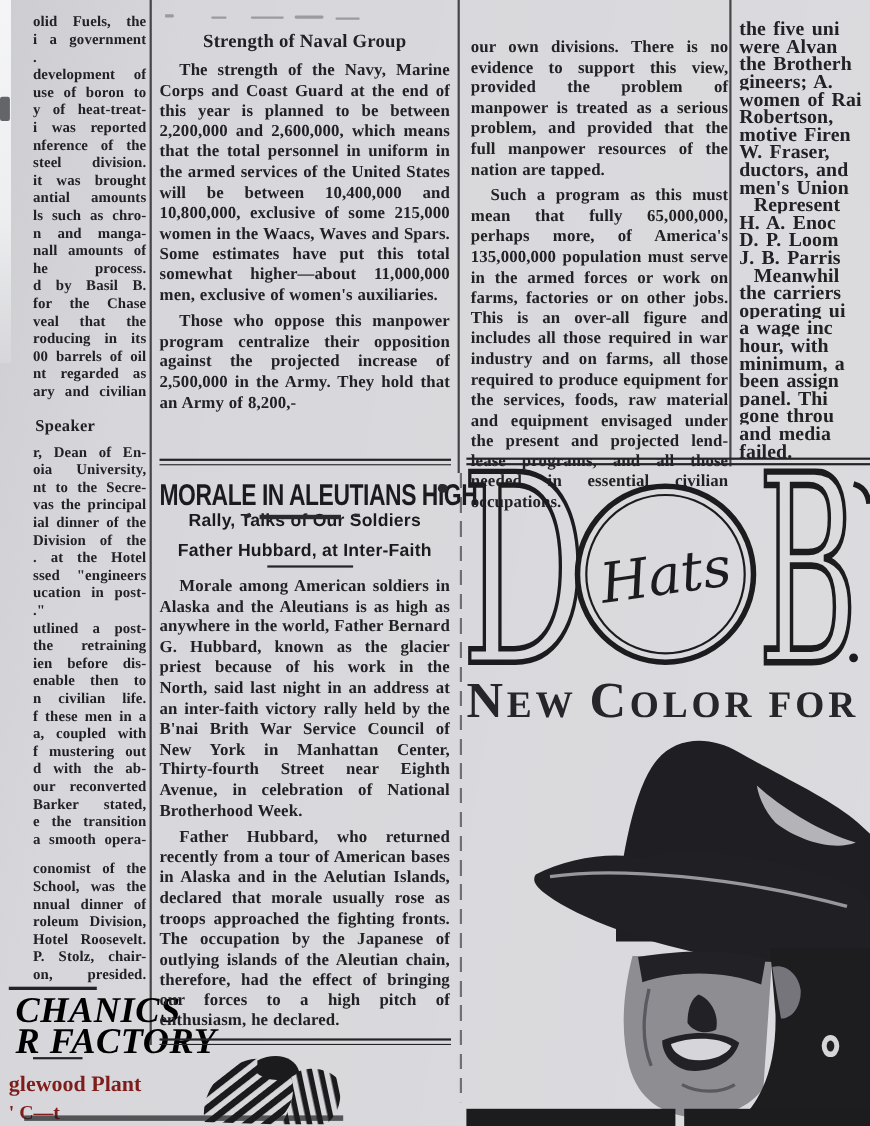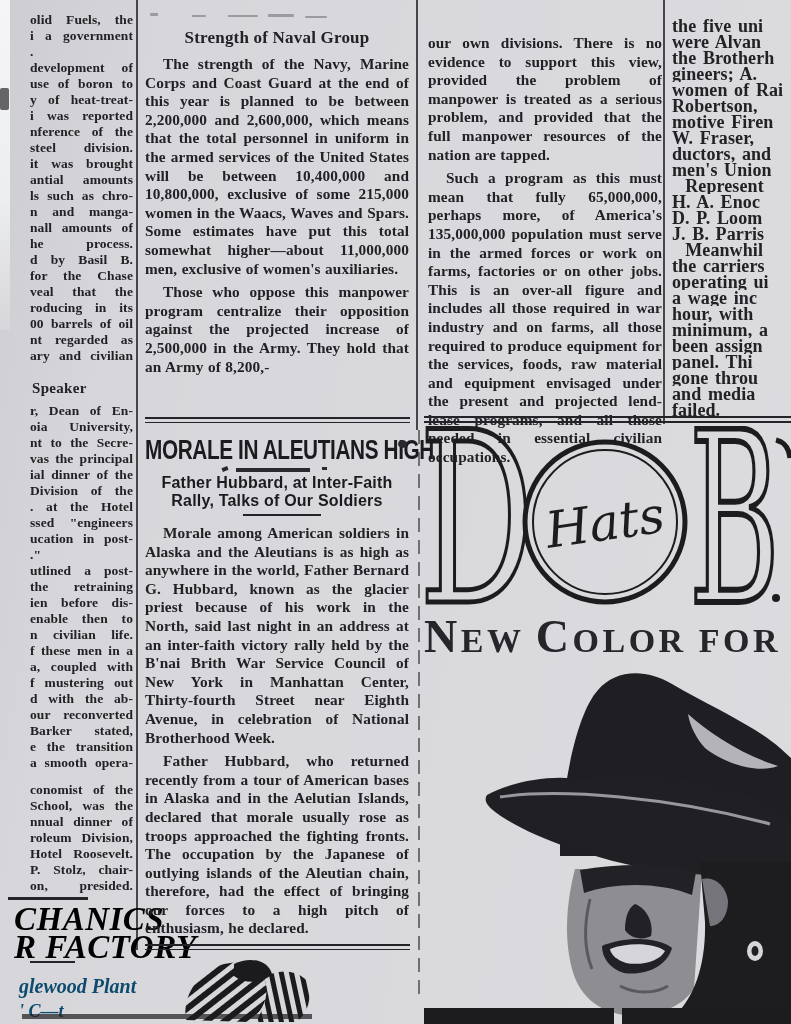--- a/index.html
+++ b/index.html
@@ -24,21 +24,21 @@
   .hrule{position:absolute;background:#242428;}
   .dblrule{position:absolute;border-top:2.5px solid #242428;border-bottom:1.5px solid #242428;height:3px;}
 
   
   .col1{position:absolute;left:30px;width:103px;}
   .tline{height:16px;line-height:16px;font-size:13.5px;font-weight:bold;
     overflow:hidden;white-space:nowrap;text-align:justify;text-align-last:justify;letter-spacing:.1px;}
   .speaker{position:absolute;left:32px;top:380px;font-size:15px;font-weight:bold;letter-spacing:.3px;}
   .big-head{position:absolute;left:14px;font-size:33px;font-weight:bold;font-style:italic;
     letter-spacing:.5px;white-space:nowrap;color:#000000;}
-  .sub-head{position:absolute;left:19px;font-size:20px;font-weight:bold;font-style:italic;white-space:nowrap;color:#0c4a6e;}
+  .sub-head{position:absolute;left:8px;font-size:20px;font-weight:bold;white-space:nowrap;color:#7f1d1d;}
 
   
   .col2{position:absolute;left:145px;width:264px;}
   .naval-heading{text-align:center;font-size:17px;font-weight:bold;margin:0 0 7px 0;letter-spacing:.2px;}
   .para{font-size:15.3px;line-height:18.6px;font-weight:bold;text-align:justify;
     text-indent:18px;margin:0 0 5px 0;letter-spacing:.1px;word-spacing:.5px;}
   .para.no-indent{text-indent:0;}
   .morale-headline{font-family:"Liberation Sans", sans-serif;font-weight:bold;font-size:26px;
     white-space:nowrap;transform:scale(.80,1.05);transform-origin:left top;letter-spacing:-.5px;color:#1b1b1f;}
   .morale-sub{font-family:"Liberation Sans", sans-serif;font-weight:bold;font-size:16px;
@@ -147,22 +147,22 @@
 
   <div class="col2" style="top:28px;">
     <div class="naval-heading">Strength of Naval Group</div>
     <div class="para">The strength of the Navy, Marine Corps and Coast Guard at the end of this year is planned to be between 2,200,000 and 2,600,000, which means that the total personnel in uniform in the armed services of the United States will be between 10,400,000 and 10,800,000, exclusive of some 215,000 women in the Waacs, Waves and Spars. Some estimates have put this total somewhat higher—about 11,000,000 men, exclusive of women's auxiliaries.</div>
     <div class="para">Those who oppose this manpower program centralize their opposition against the projected increase of 2,500,000 in the Army. They hold that an Army of 8,200,-</div>
   </div>
   <div class="dblrule" style="left:145px;top:417px;width:265px;"></div>
 
   <div class="col2" style="top:434px;">
     <div class="morale-headline">MORALE IN ALEUTIANS HIGH</div>
+    <div class="morale-sub" style="margin-top:0;">Rally, Talks of Our Soldiers</div>
     <div class="morale-sub">Father Hubbard, at Inter-Faith</div>
-    <div class="morale-sub" style="margin-top:0;">Rally, Talks of Our Soldiers</div>
   </div>
   <div class="dash-mark" style="left:222px;top:467px;width:6px;height:4px;transform:rotate(-20deg);"></div>
   <div class="dash-mark" style="left:236px;top:468px;width:74px;height:3.5px;"></div>
   <div class="dash-mark" style="left:322px;top:467px;width:5px;height:3px;"></div>
   <div class="dash-mark" style="left:398px;top:440px;width:9px;height:8px;border-radius:50%;"></div>
   <div class="hrule" style="left:243px;top:514px;width:78px;height:1.5px;"></div>
   <div class="col2" style="top:524px;">
     <div class="para">Morale among American soldiers in Alaska and the Aleutians is as high as anywhere in the world, Father Bernard G. Hubbard, known as the glacier priest because of his work in the North, said last night in an address at an inter-faith victory rally held by the B'nai Brith War Service Council of New York in Manhattan Center, Thirty-fourth Street near Eighth Avenue, in celebration of National Brotherhood Week.</div>
     <div class="para">Father Hubbard, who returned recently from a tour of American bases in Alaska and in the Aelutian Islands, declared that morale usually rose as troops approached the fighting fronts. The occupation by the Japanese of outlying islands of the Aleutian chain, therefore, had the effect of bringing our forces to a high pitch of enthusiasm, he declared.</div>
   </div>

